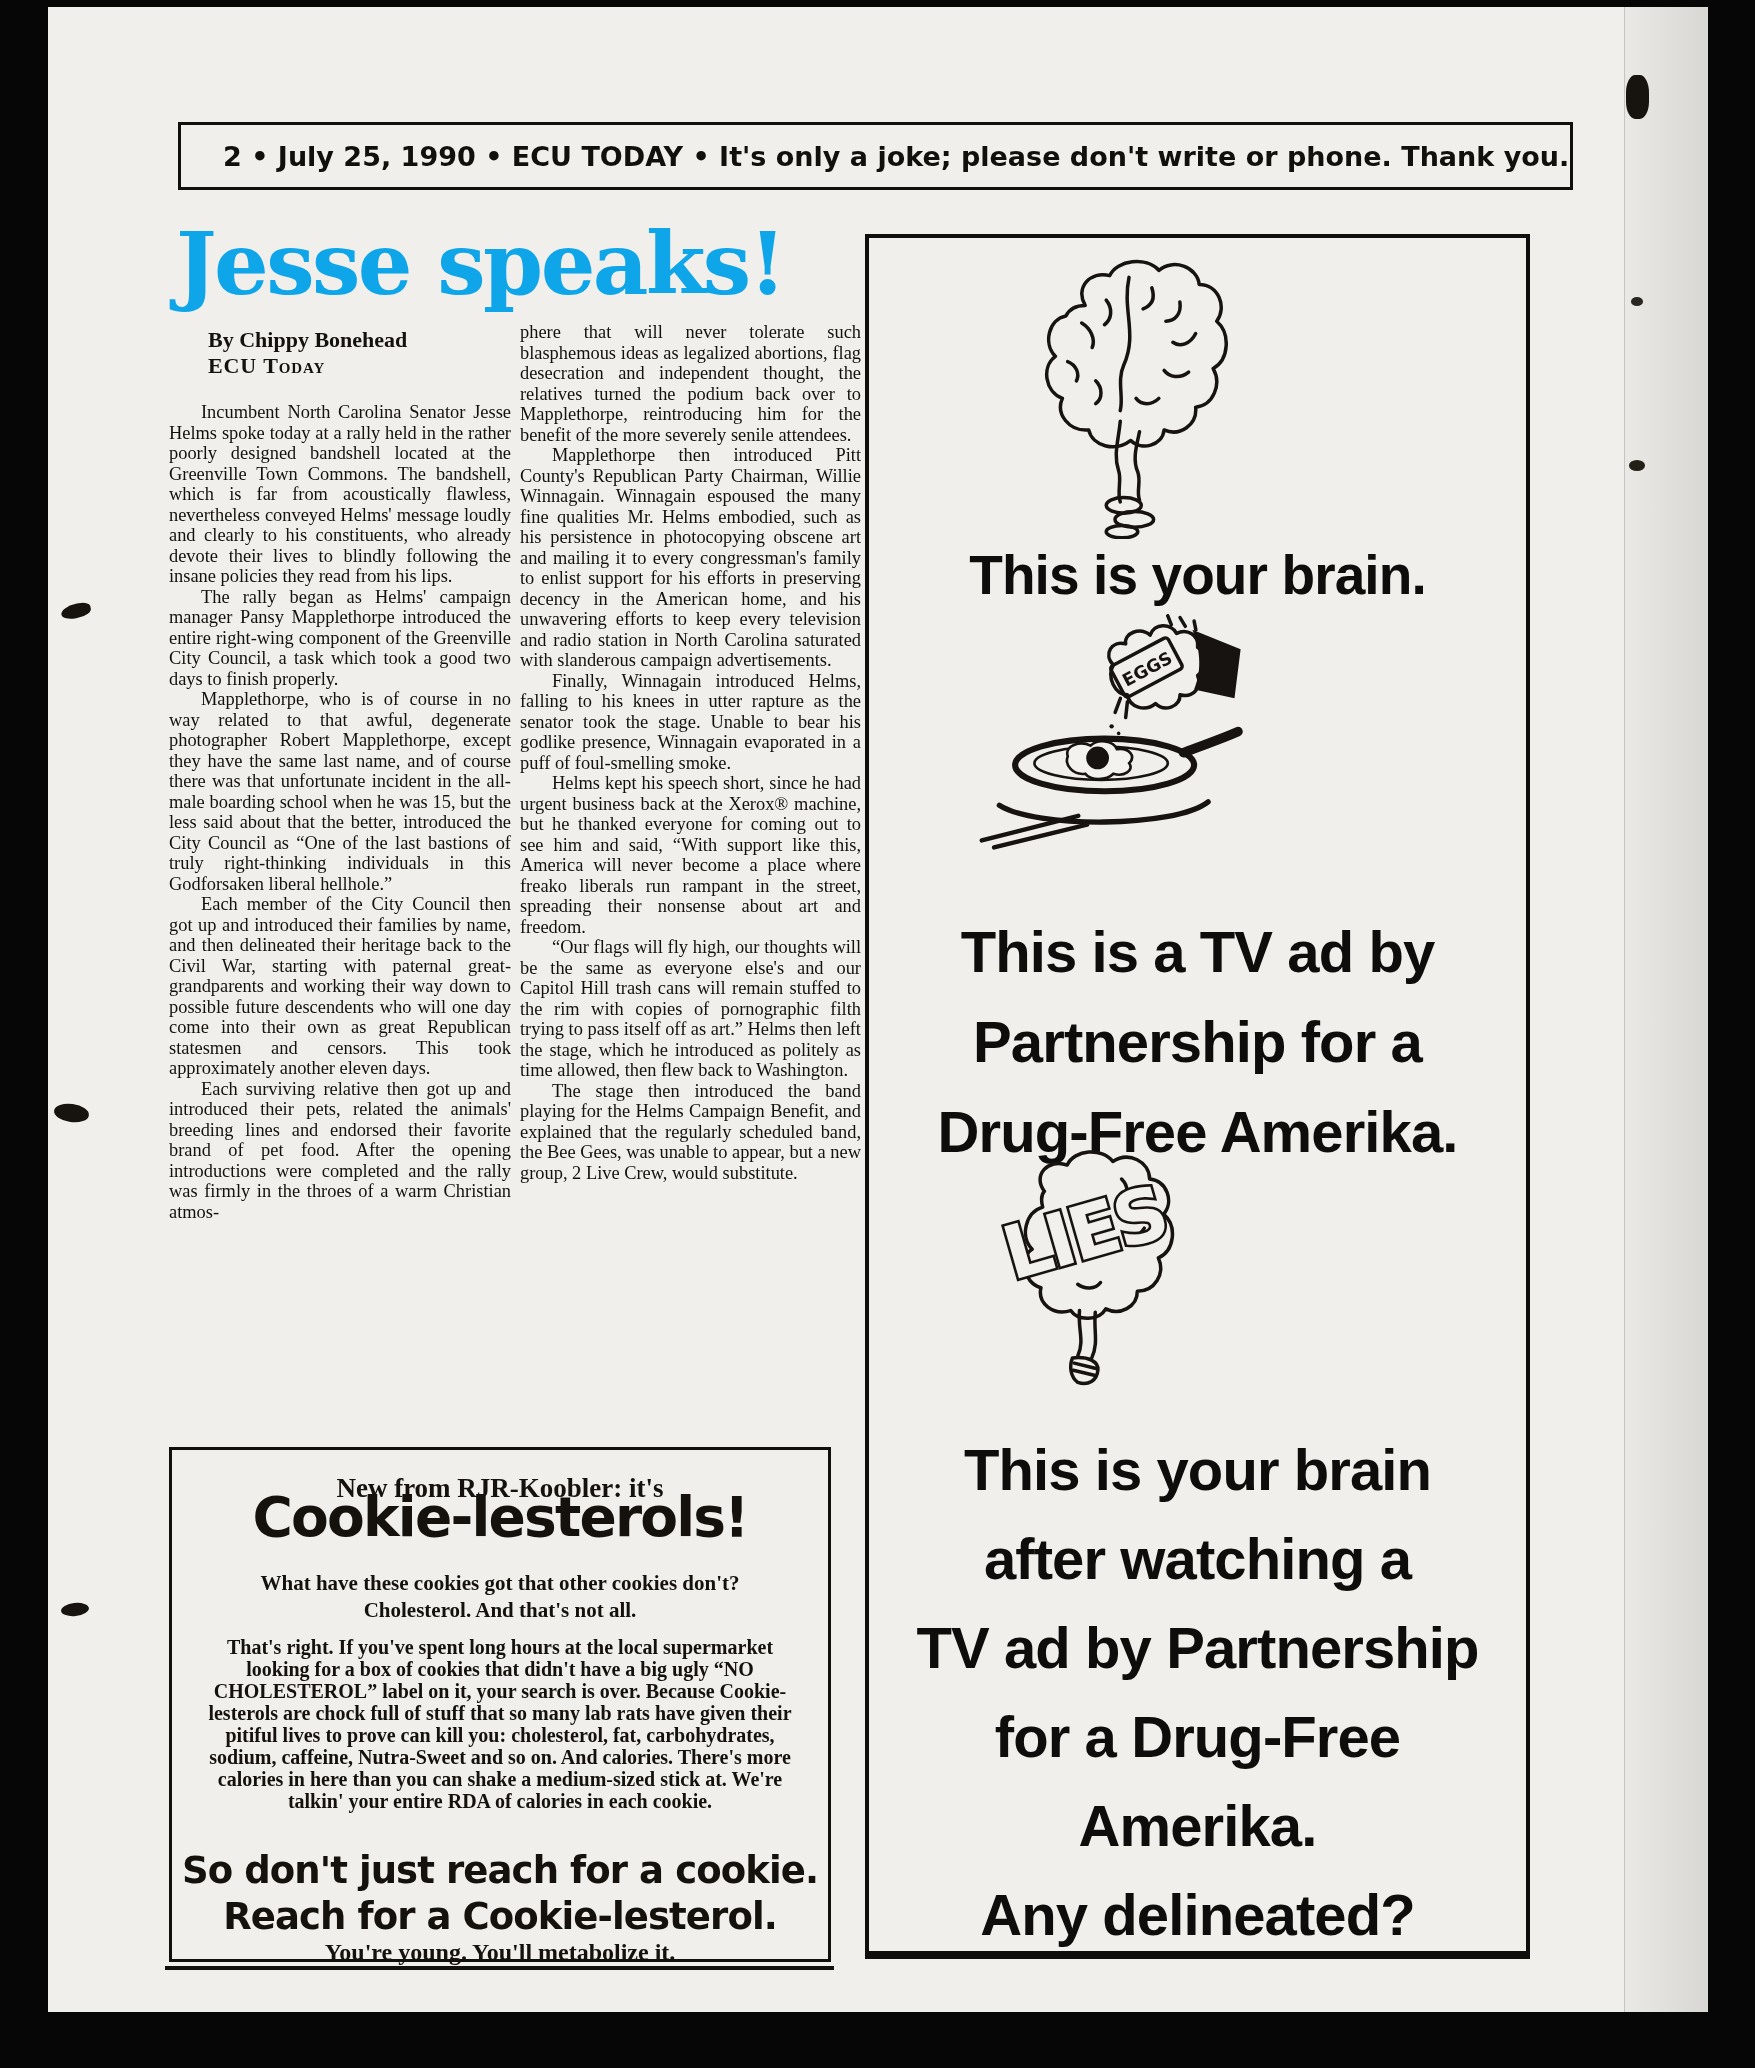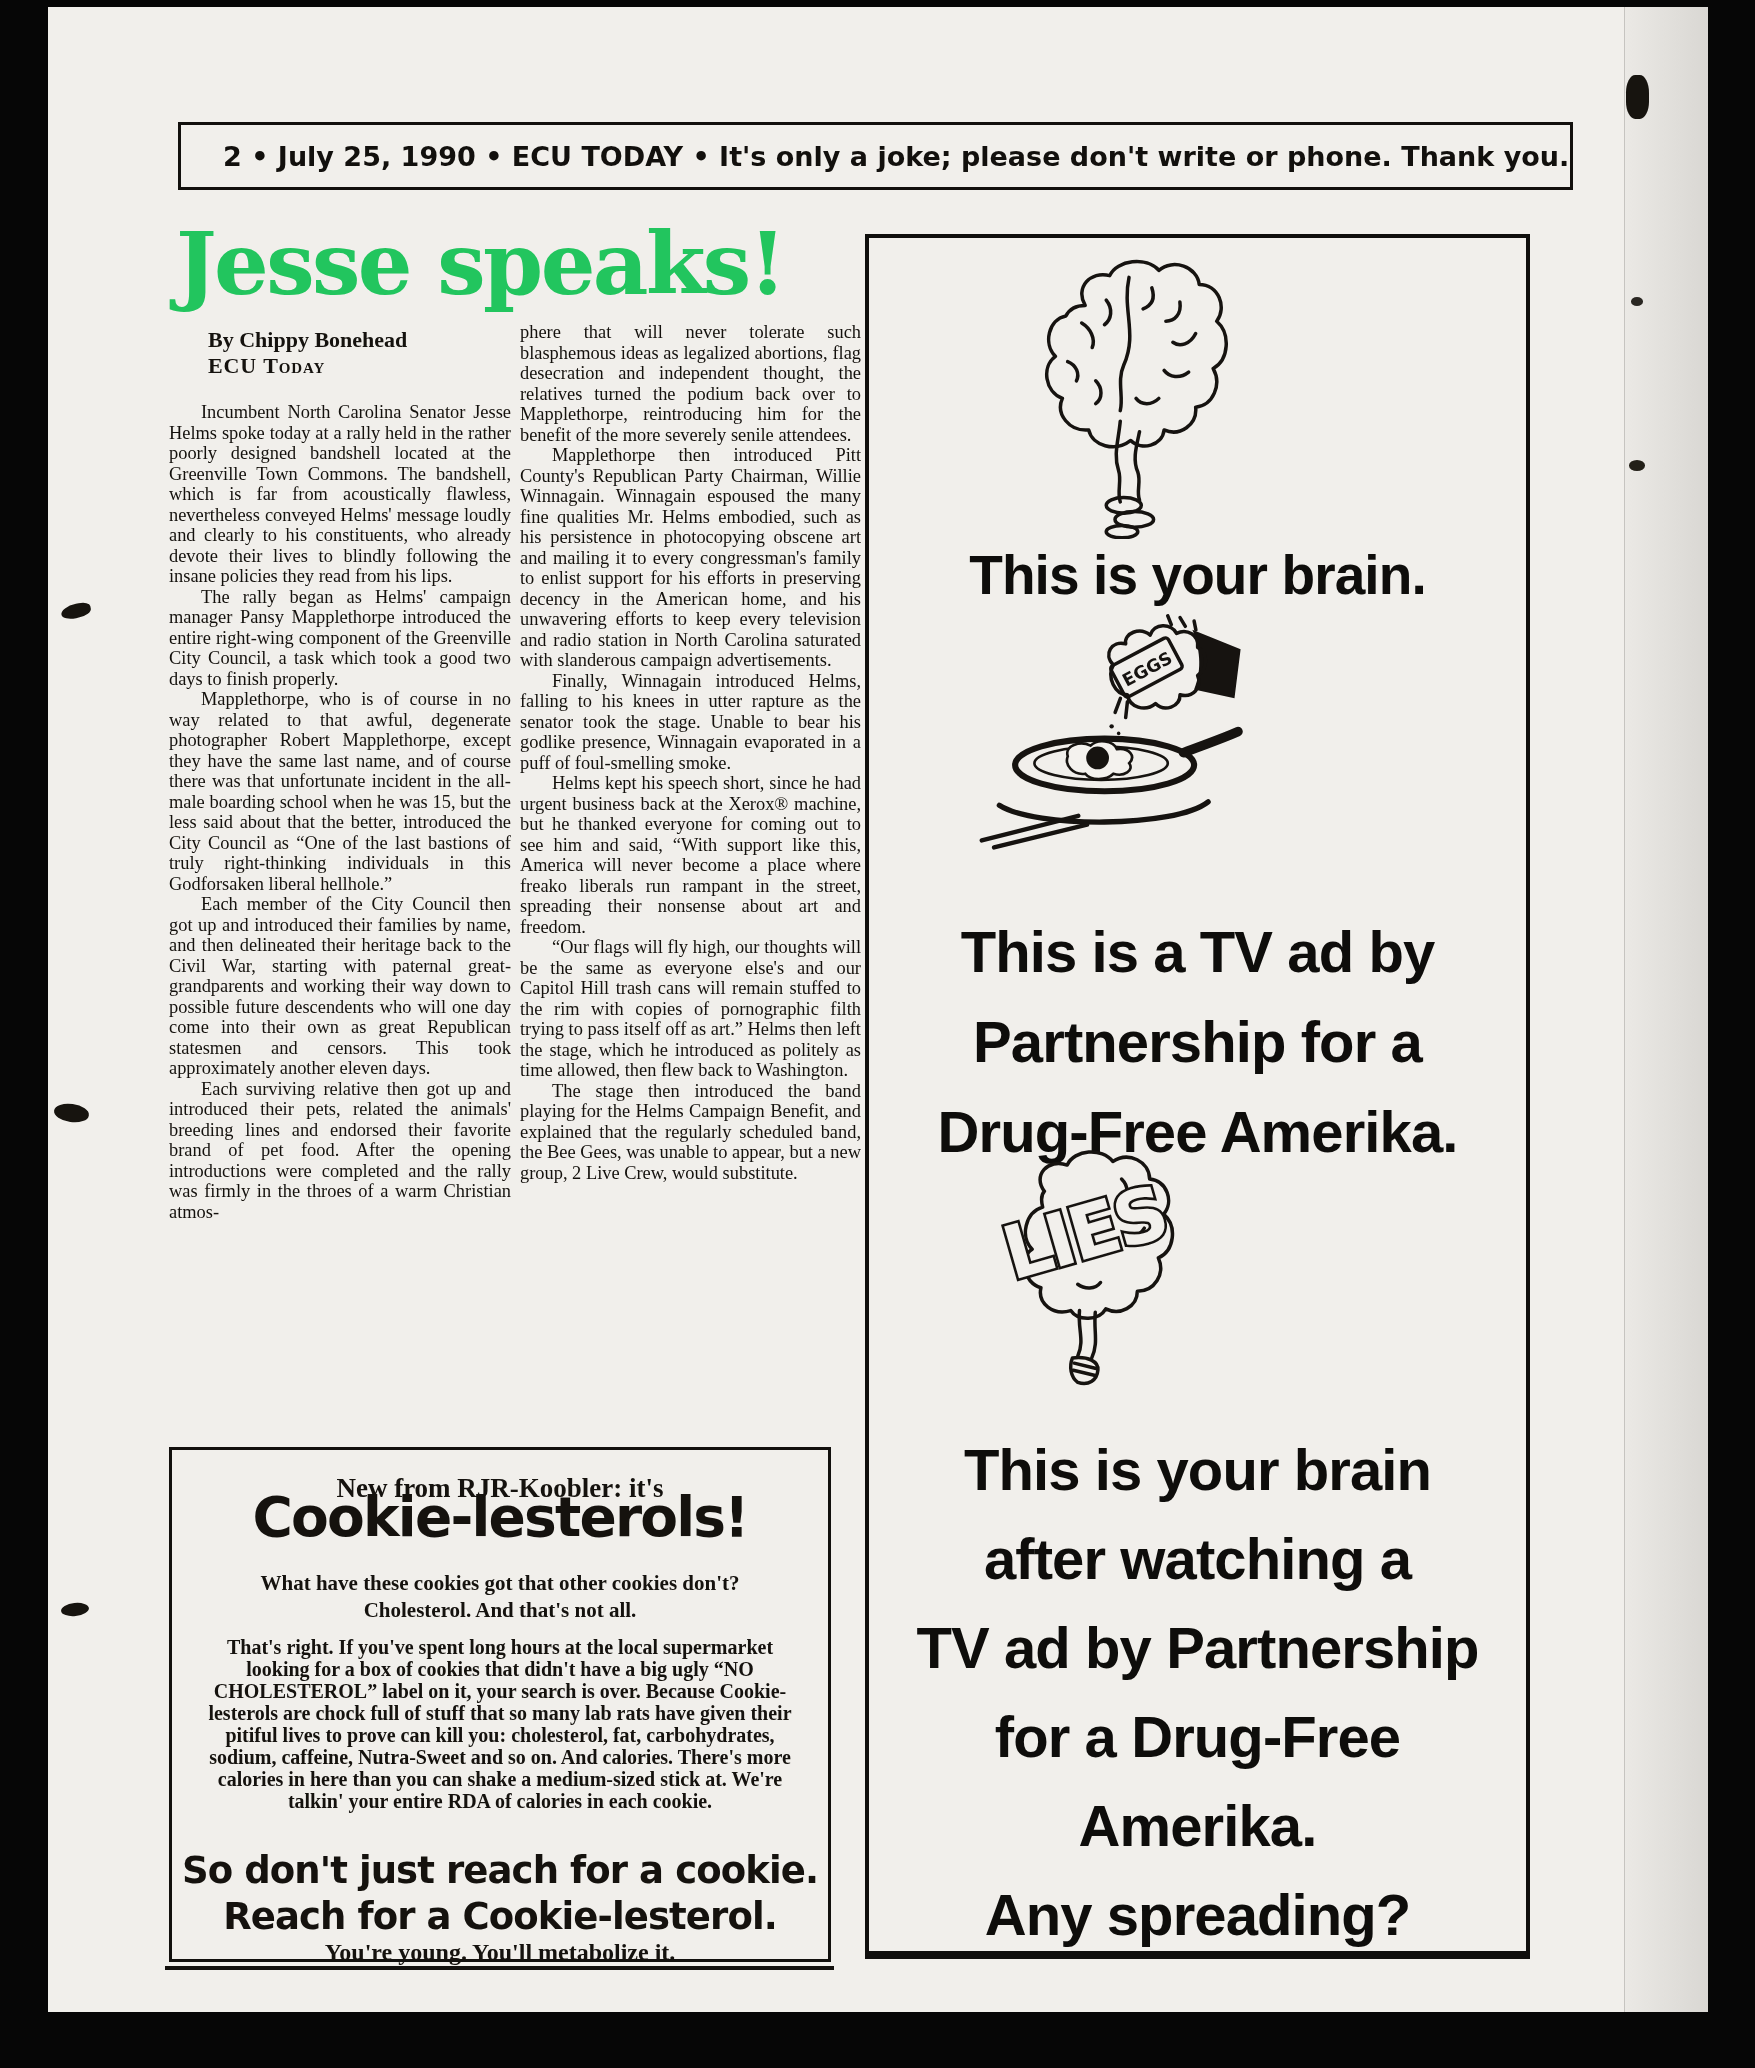--- a/index.html
+++ b/index.html
@@ -14,21 +14,21 @@
   .a3{left:61px;top:1603px;width:28px;height:13px;border-radius:50%;transform:rotate(-6deg);}
   .a4{left:1626px;top:75px;width:23px;height:44px;border-radius:40%;}
   .a5{left:1631px;top:297px;width:12.3px;height:8.8px;border-radius:50%;background:#2a2722;}
   .a6{left:1629px;top:460px;width:16px;height:10.5px;border-radius:50%;background:#232018;}
 
   .masthead{position:absolute;left:178px;top:122px;width:1347px;height:62px;border:3.5px solid #12100d;
             display:flex;align-items:center;padding-left:42px;}
   .masthead-text{font-family:"DejaVu Sans",sans-serif;font-weight:bold;font-size:27px;color:#12100d;}
 
   .headline{position:absolute;left:176px;top:221px;font-family:"DejaVu Serif",serif;font-weight:bold;
-            font-size:86px;letter-spacing:-2.6px;color:#22c55e;line-height:1;}
+            font-size:86px;letter-spacing:-2.6px;color:#0ea5e9;line-height:1;}
   .byline{position:absolute;left:208px;top:327px;font-weight:bold;font-size:22px;line-height:26px;color:#15120e;}
   .byline .org{font-variant:small-caps;letter-spacing:0.9px;}
 
   .col{position:absolute;text-align:justify;font-size:18.4px;line-height:20.5px;color:#14110d;}
   .col p{margin:0;text-indent:32px;}
   .col p.no-indent{text-indent:0;}
   .col1{left:169px;top:402px;width:342px;height:1018px;}
   .col2{left:520px;top:322px;width:341px;height:1128px;}
 
   .cookie{position:absolute;left:169px;top:1447px;width:656px;height:509px;border:3.5px solid #12100d;}
@@ -187,16 +187,16 @@
     </svg>
 
     <div class="cap3">
       <div>This is your brain</div>
       <div>after watching a</div>
       <div>TV ad by Partnership</div>
       <div>for a Drug-Free</div>
       <div>Amerika.</div>
     </div>
 
-    <div class="cap4">Any spreading?</div>
+    <div class="cap4">Any delineated?</div>
   </div>
 </div>
 
 
 </body></html>

